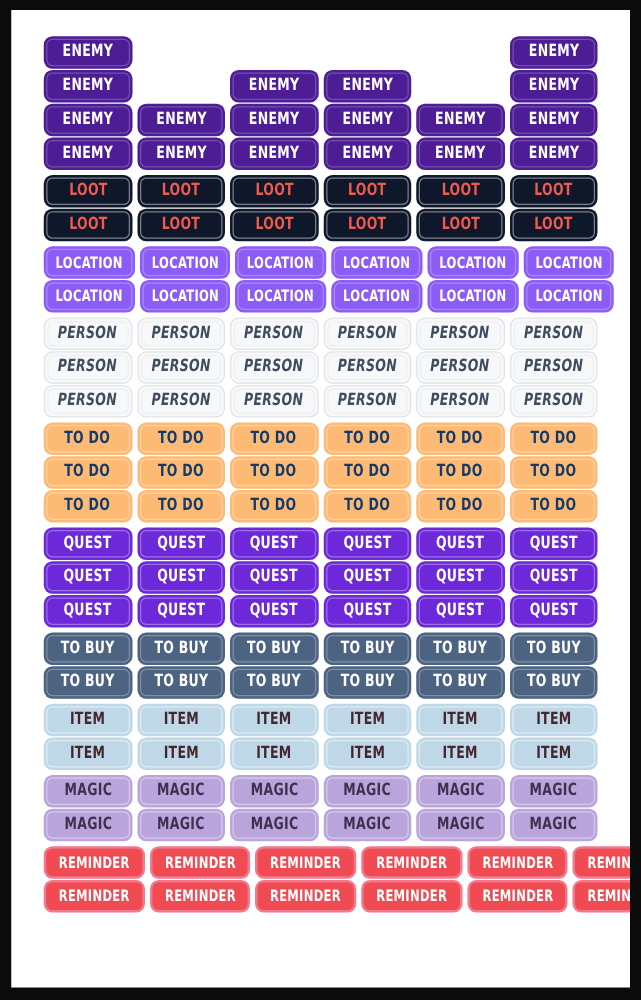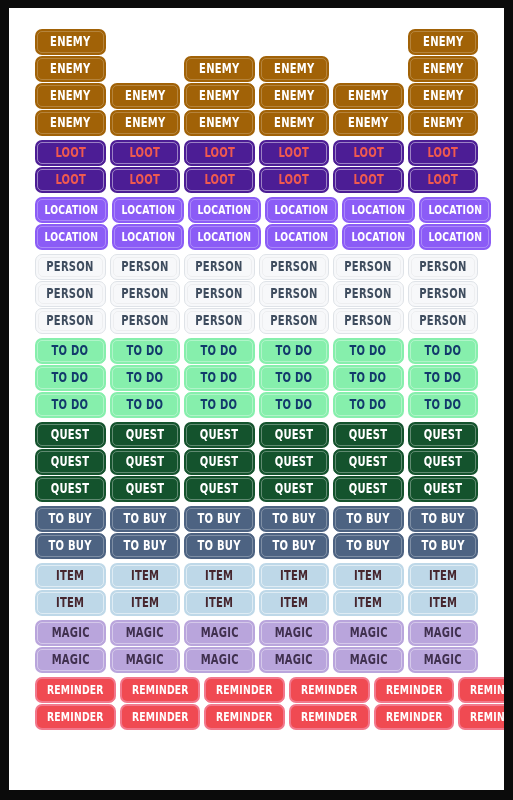--- a/index.html
+++ b/index.html
@@ -100,40 +100,40 @@
   .sticker::after {
     content: "";
     position: absolute;
     inset: 2px;
     border-radius: 5px;
     border: 1px solid rgba(255,255,255,0.22);
     pointer-events: none;
   }
 
   
-  .v-enemy    { background: #a16207; justify-content: center; }
+  .v-enemy    { background: #4c1d95; justify-content: center; }
   .v-enemy    .label { color: #ffffff; }
 
-  .v-loot     { background: #4c1d95; }
+  .v-loot     { background: #0f172a; }
   .v-loot     .label { color: #f05a4f; }
   .v-loot::after { border-color: rgba(255,255,255,0.45); }
 
   .v-location { background: #8b5cf6; }
   .v-location .label { color: #ffffff; font-size: 12.5px; }
   .v-location::after { border-color: rgba(255,255,255,0.28); }
 
-  .v-person   { background: #f7f8fa; border: 1px solid #dfe3e8; }
+  .v-person   { background: #f7f8fa; border: 1px solid #dfe3e8; font-style: italic; }
   .v-person   .label { color: #3e4c5e; }
   .v-person::after { border-color: rgba(0,0,0,0.04); }
 
-  .v-todo     { background: #86efac; }
+  .v-todo     { background: #fdba74; }
   .v-todo     .label { color: #123a6b; }
   .v-todo::after { border-color: rgba(255,255,255,0.35); }
 
-  .v-quest    { background: #14532d; }
+  .v-quest    { background: #6d28d9; }
   .v-quest    .label { color: #ffffff; }
   .v-quest::after { border-color: rgba(255,255,255,0.33); }
 
   .v-tobuy    { background: #4d6382; }
   .v-tobuy    .label { color: #ffffff; }
   .v-tobuy::after { border-color: rgba(255,255,255,0.28); }
 
   .v-item     { background: #bed8e8; }
   .v-item     .label { color: #46262e; }
   .v-item::after { border-color: rgba(255,255,255,0.5); }

